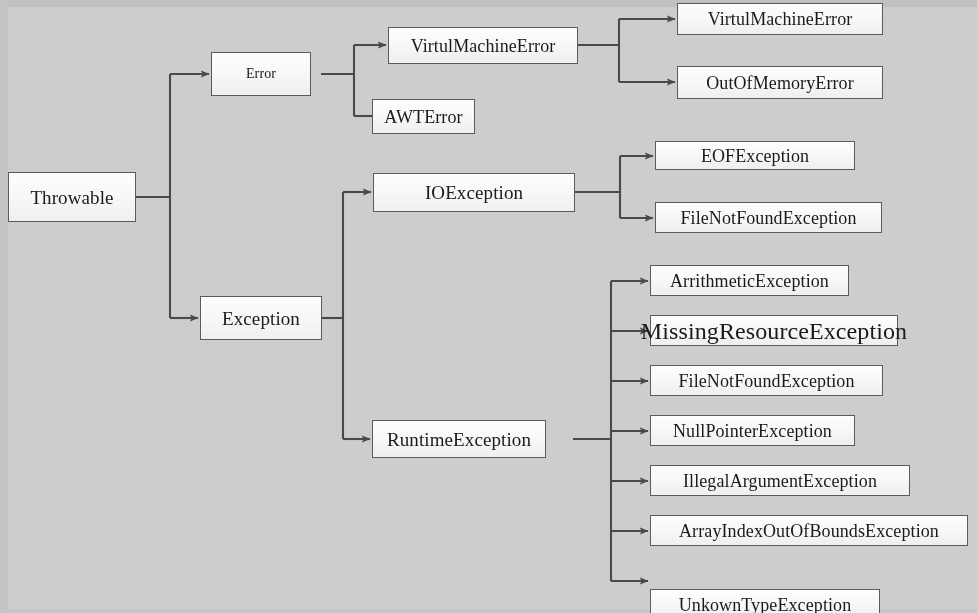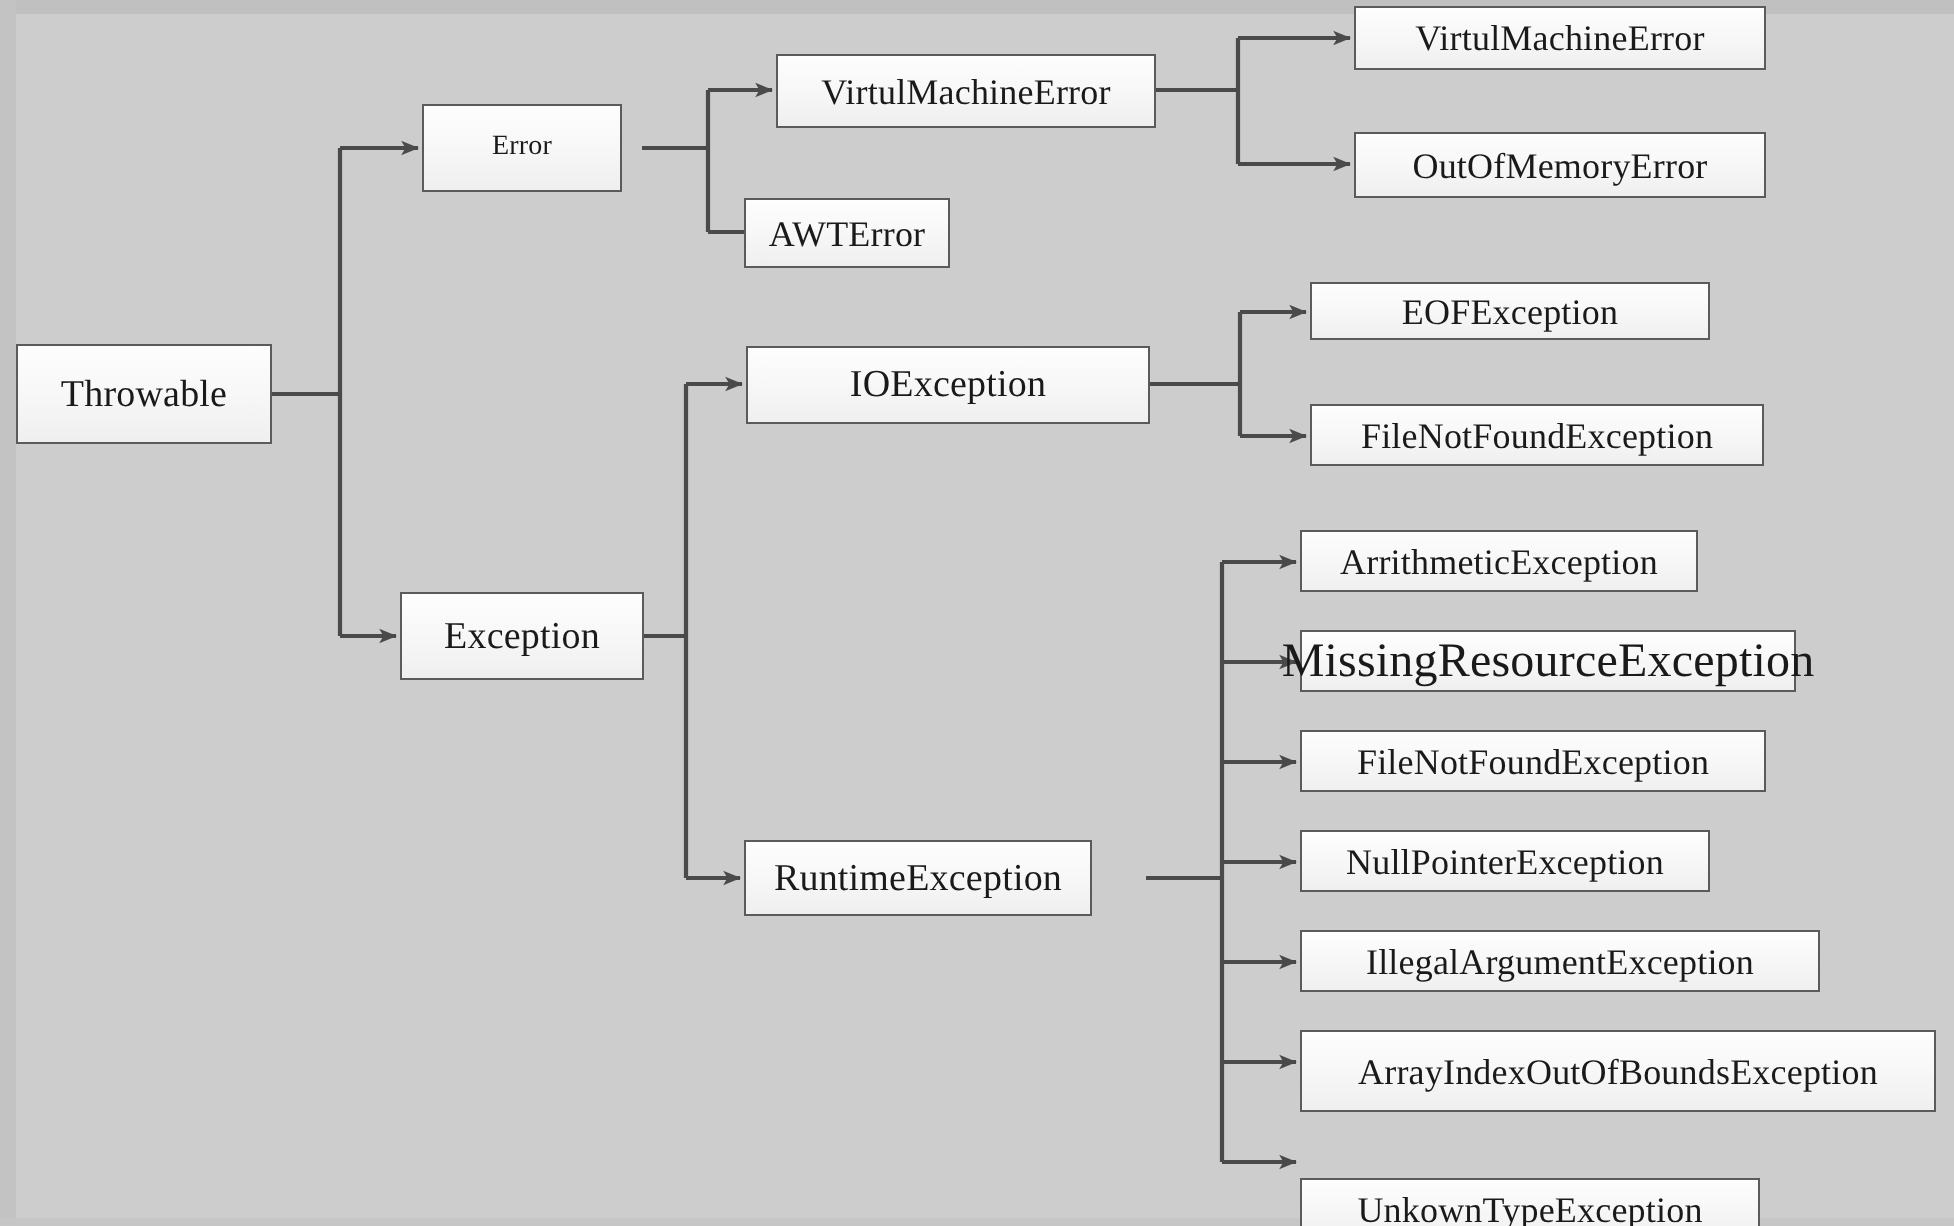--- a/index.html
+++ b/index.html
@@ -162,21 +162,21 @@
       </div>
       <div class="node" style="left: 650px; top: 365px; width: 233px; height: 31px; font-size: 18px; border-color: rgb(91, 91, 91);">
         <span>FileNotFoundException</span>
       </div>
       <div class="node" style="left: 650px; top: 415px; width: 205px; height: 31px; font-size: 18px; border-color: rgb(91, 91, 91);">
         <span>NullPointerException</span>
       </div>
       <div class="node" style="left: 650px; top: 465px; width: 260px; height: 31px; font-size: 18px; border-color: rgb(91, 91, 91);">
         <span>IllegalArgumentException</span>
       </div>
-      <div class="node" style="left: 650px; top: 515px; width: 318px; height: 41px; font-size: 18px; border-color: rgb(91, 91, 91);">
+      <div class="node" style="left: 650px; top: 515px; width: 318px; height: 31px; font-size: 18px; border-color: rgb(91, 91, 91);">
         <span>ArrayIndexOutOfBoundsException</span>
       </div>
       <div class="node" style="left: 650px; top: 589px; width: 230px; height: 31px; font-size: 18px; border-color: rgb(91, 91, 91);">
         <span>UnkownTypeException</span>
       </div>
     </div>
 
 </div>
 
 </body></html>

